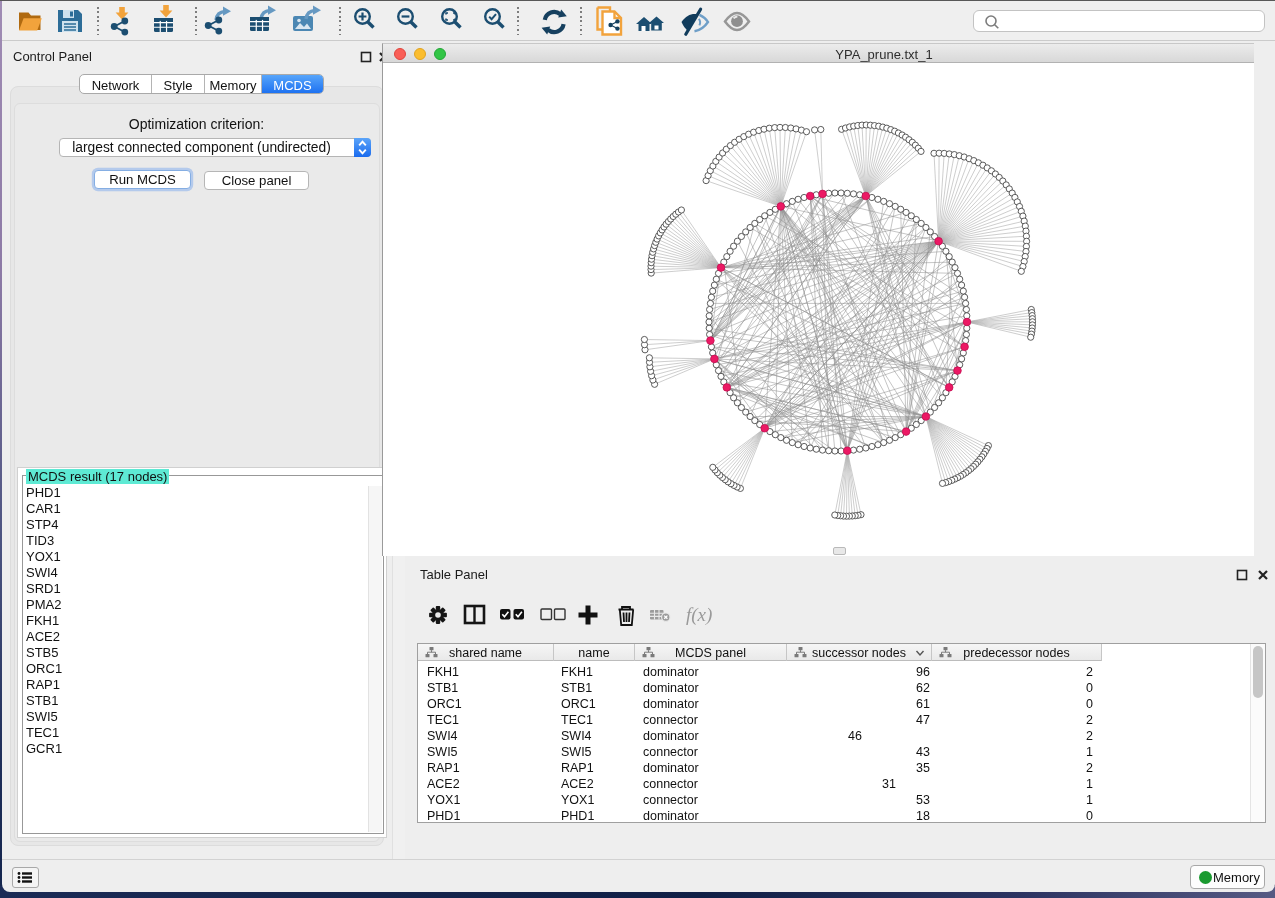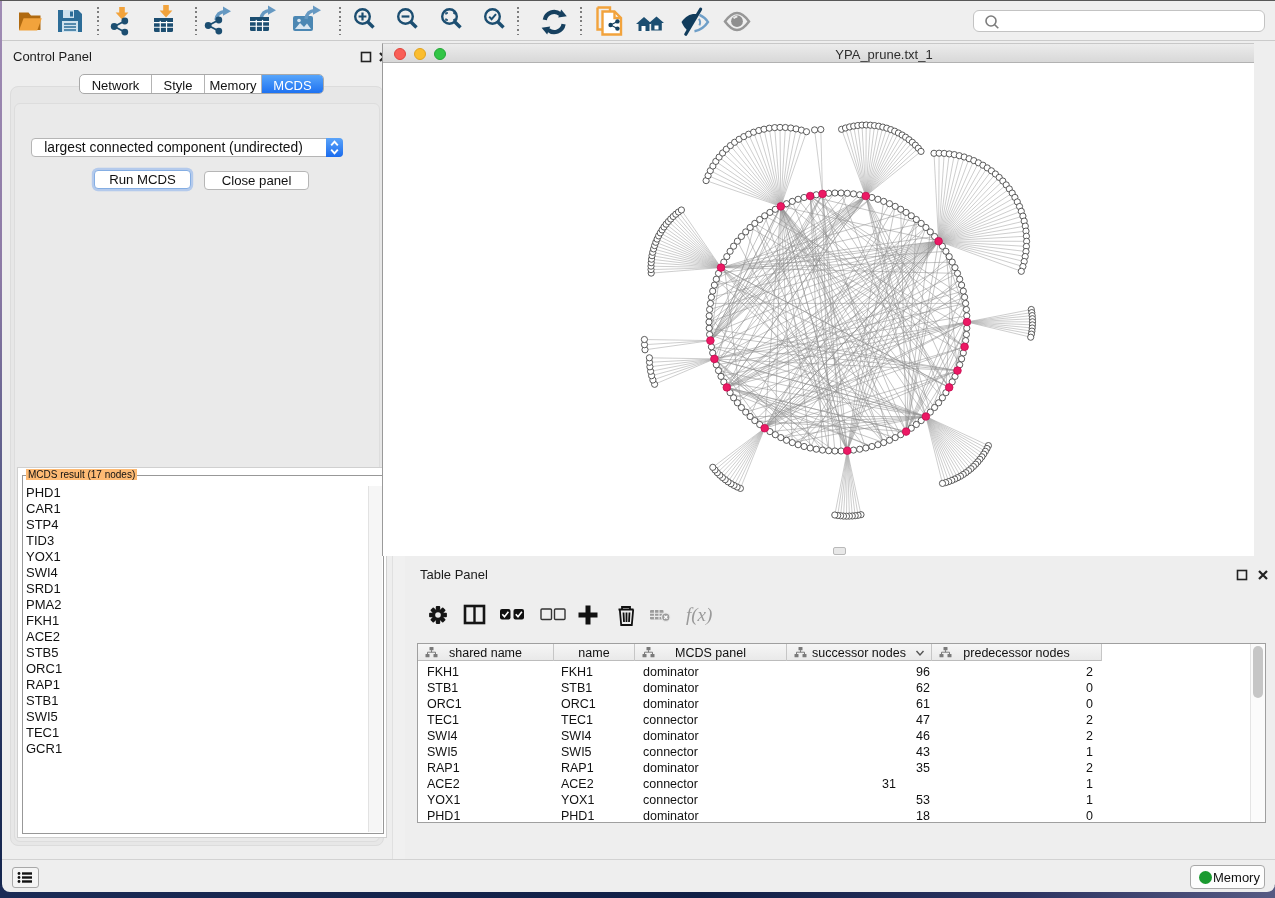--- a/index.html
+++ b/index.html
@@ -26,35 +26,35 @@
  border:1px solid #a9a9a9;border-radius:5px;background:#fff;overflow:hidden;font-size:13px}
 #cptabs .seg{height:100%;display:flex;align-items:center;justify-content:center;color:#111;
  padding-top:3px;border-right:1px solid #b4b4b4}
 #cptabs .seg:last-child{border-right:none}
 #cptabs .sel{background:linear-gradient(#57a5fa,#1e72f1);color:#fff}
 #cpbody{position:absolute;left:7.5px;top:44px;width:374px;height:760px;background:#e7e7e7;
  border:1px solid #dcdcdc;border-radius:8px}
 #cpinner{position:absolute;left:3.5px;top:16px;width:366px;height:739px;background:#eaeaea;
  border:1px solid #dddddd;border-radius:6px}
 #optlbl{position:absolute;left:0;top:29px;width:100%;text-align:center;font-size:14px;color:#111}
-#combo{position:absolute;left:20px;top:51px;width:312px;height:19px;background:#fff;
+#combo{position:absolute;left:48px;top:51px;width:312px;height:19px;background:#fff;
  border:1px solid #b5b5b5;border-radius:4px}
 #combo .txt{position:absolute;left:-5px;top:0;width:294px;height:100%;display:flex;align-items:center;
  justify-content:center;font-size:13.8px;color:#111;white-space:nowrap}
 #combo .spin{position:absolute;right:-1px;top:-1px;width:17px;height:19px;border-radius:0 4px 4px 0;
  background:linear-gradient(#5ba4f9,#1a6bee)}
 .btn{position:absolute;height:19px;background:#fff;border:1px solid #b6b6b6;border-radius:4px;
  font-size:13.2px;color:#111;display:flex;align-items:center;justify-content:center}
 #runbtn{left:83.5px;top:82.5px;width:97px;border:1px solid #85aee3;
  box-shadow:0 0 0 2.2px rgba(125,170,238,.5)}
 #closebtn{left:193.5px;top:83.5px;width:105px}
 #resultbox{position:absolute;left:6.5px;top:380px;width:370px;height:371px;background:#fff;
  border:1px solid #d0d0d0}
 #fieldset{position:absolute;left:4px;top:7px;width:362px;height:359px;border:1px solid #989898}
-#legend{position:absolute;left:3px;top:-7px;background:#fdba74;padding:0 2px;font-size:10px;color:#111}
+#legend{position:absolute;left:3px;top:-7px;background:#5eead4;padding:0 2px;font-size:13px;color:#111}
 #mlist{position:absolute;left:3px;top:9px;font-size:13px;color:#111;line-height:16px}
 #mscroll{position:absolute;right:1px;top:10px;width:14px;height:346px;background:#f6f6f6;
  border-left:1px solid #e2e2e2}
 
 #vsplit{position:absolute;left:390px;top:41px;width:13px;height:818px;background:#f0f0f0;
  border-left:1px solid #e0e0e0}
 #vhandle{position:absolute;left:396px;top:444px;width:9px;height:11px;background:#e8e8e8;
  border:1px solid #b9b9b9;border-radius:2px}
 
 #netwin{position:absolute;left:382px;top:43px;width:872px;height:513px;
@@ -254,20 +254,21 @@
         <path d="M21 3l8 8M29 3l-8 8" stroke="#222" stroke-width="2.2"></path>
       </svg>
       <div id="cptabs">
         <div class="seg" style="width:72px">Network</div>
         <div class="seg" style="width:53px">Style</div>
         <div class="seg" style="width:57px">Memory</div>
         <div class="seg sel" style="width:61px">MCDS</div>
       </div>
       <div id="cpbody">
         <div id="cpinner"></div>
+        <div id="optlbl">Optimization criterion:</div>
         <div id="combo">
           <div class="txt">largest connected component (undirected)</div>
           <div class="spin"><svg width="17" height="19" viewBox="0 0 17 19">
               <path d="M5.2 7.3l3.3-3.6 3.3 3.6" fill="none" stroke="#fff" stroke-width="1.9"></path>
               <path d="M5.2 11.7l3.3 3.6 3.3-3.6" fill="none" stroke="#fff" stroke-width="1.9"></path>
             </svg></div>
         </div>
         <div class="btn" id="runbtn">Run MCDS</div>
         <div class="btn" id="closebtn">Close panel</div>
         <div id="resultbox">
@@ -1106,21 +1107,21 @@
         <span style="left:9px">TEC1</span>
         <span style="left:143px">TEC1</span>
         <span style="left:225px">connector</span>
         <span style="left:430px;width:82px;text-align:right">47</span>
         <span style="left:590px;width:85px;text-align:right">2</span>
       </div>
       <div class="trow" style="top:84px">
         <span style="left:9px">SWI4</span>
         <span style="left:143px">SWI4</span>
         <span style="left:225px">dominator</span>
-        <span style="left:430px;width:82px;text-align:right">46</span>
+        <span style="left:430px;width:82px;">46</span>
         <span style="left:590px;width:85px;text-align:right">2</span>
       </div>
       <div class="trow" style="top:100px">
         <span style="left:9px">SWI5</span>
         <span style="left:143px">SWI5</span>
         <span style="left:225px">connector</span>
         <span style="left:430px;width:82px;text-align:right">43</span>
         <span style="left:590px;width:85px;text-align:right">1</span>
       </div>
       <div class="trow" style="top:116px">

